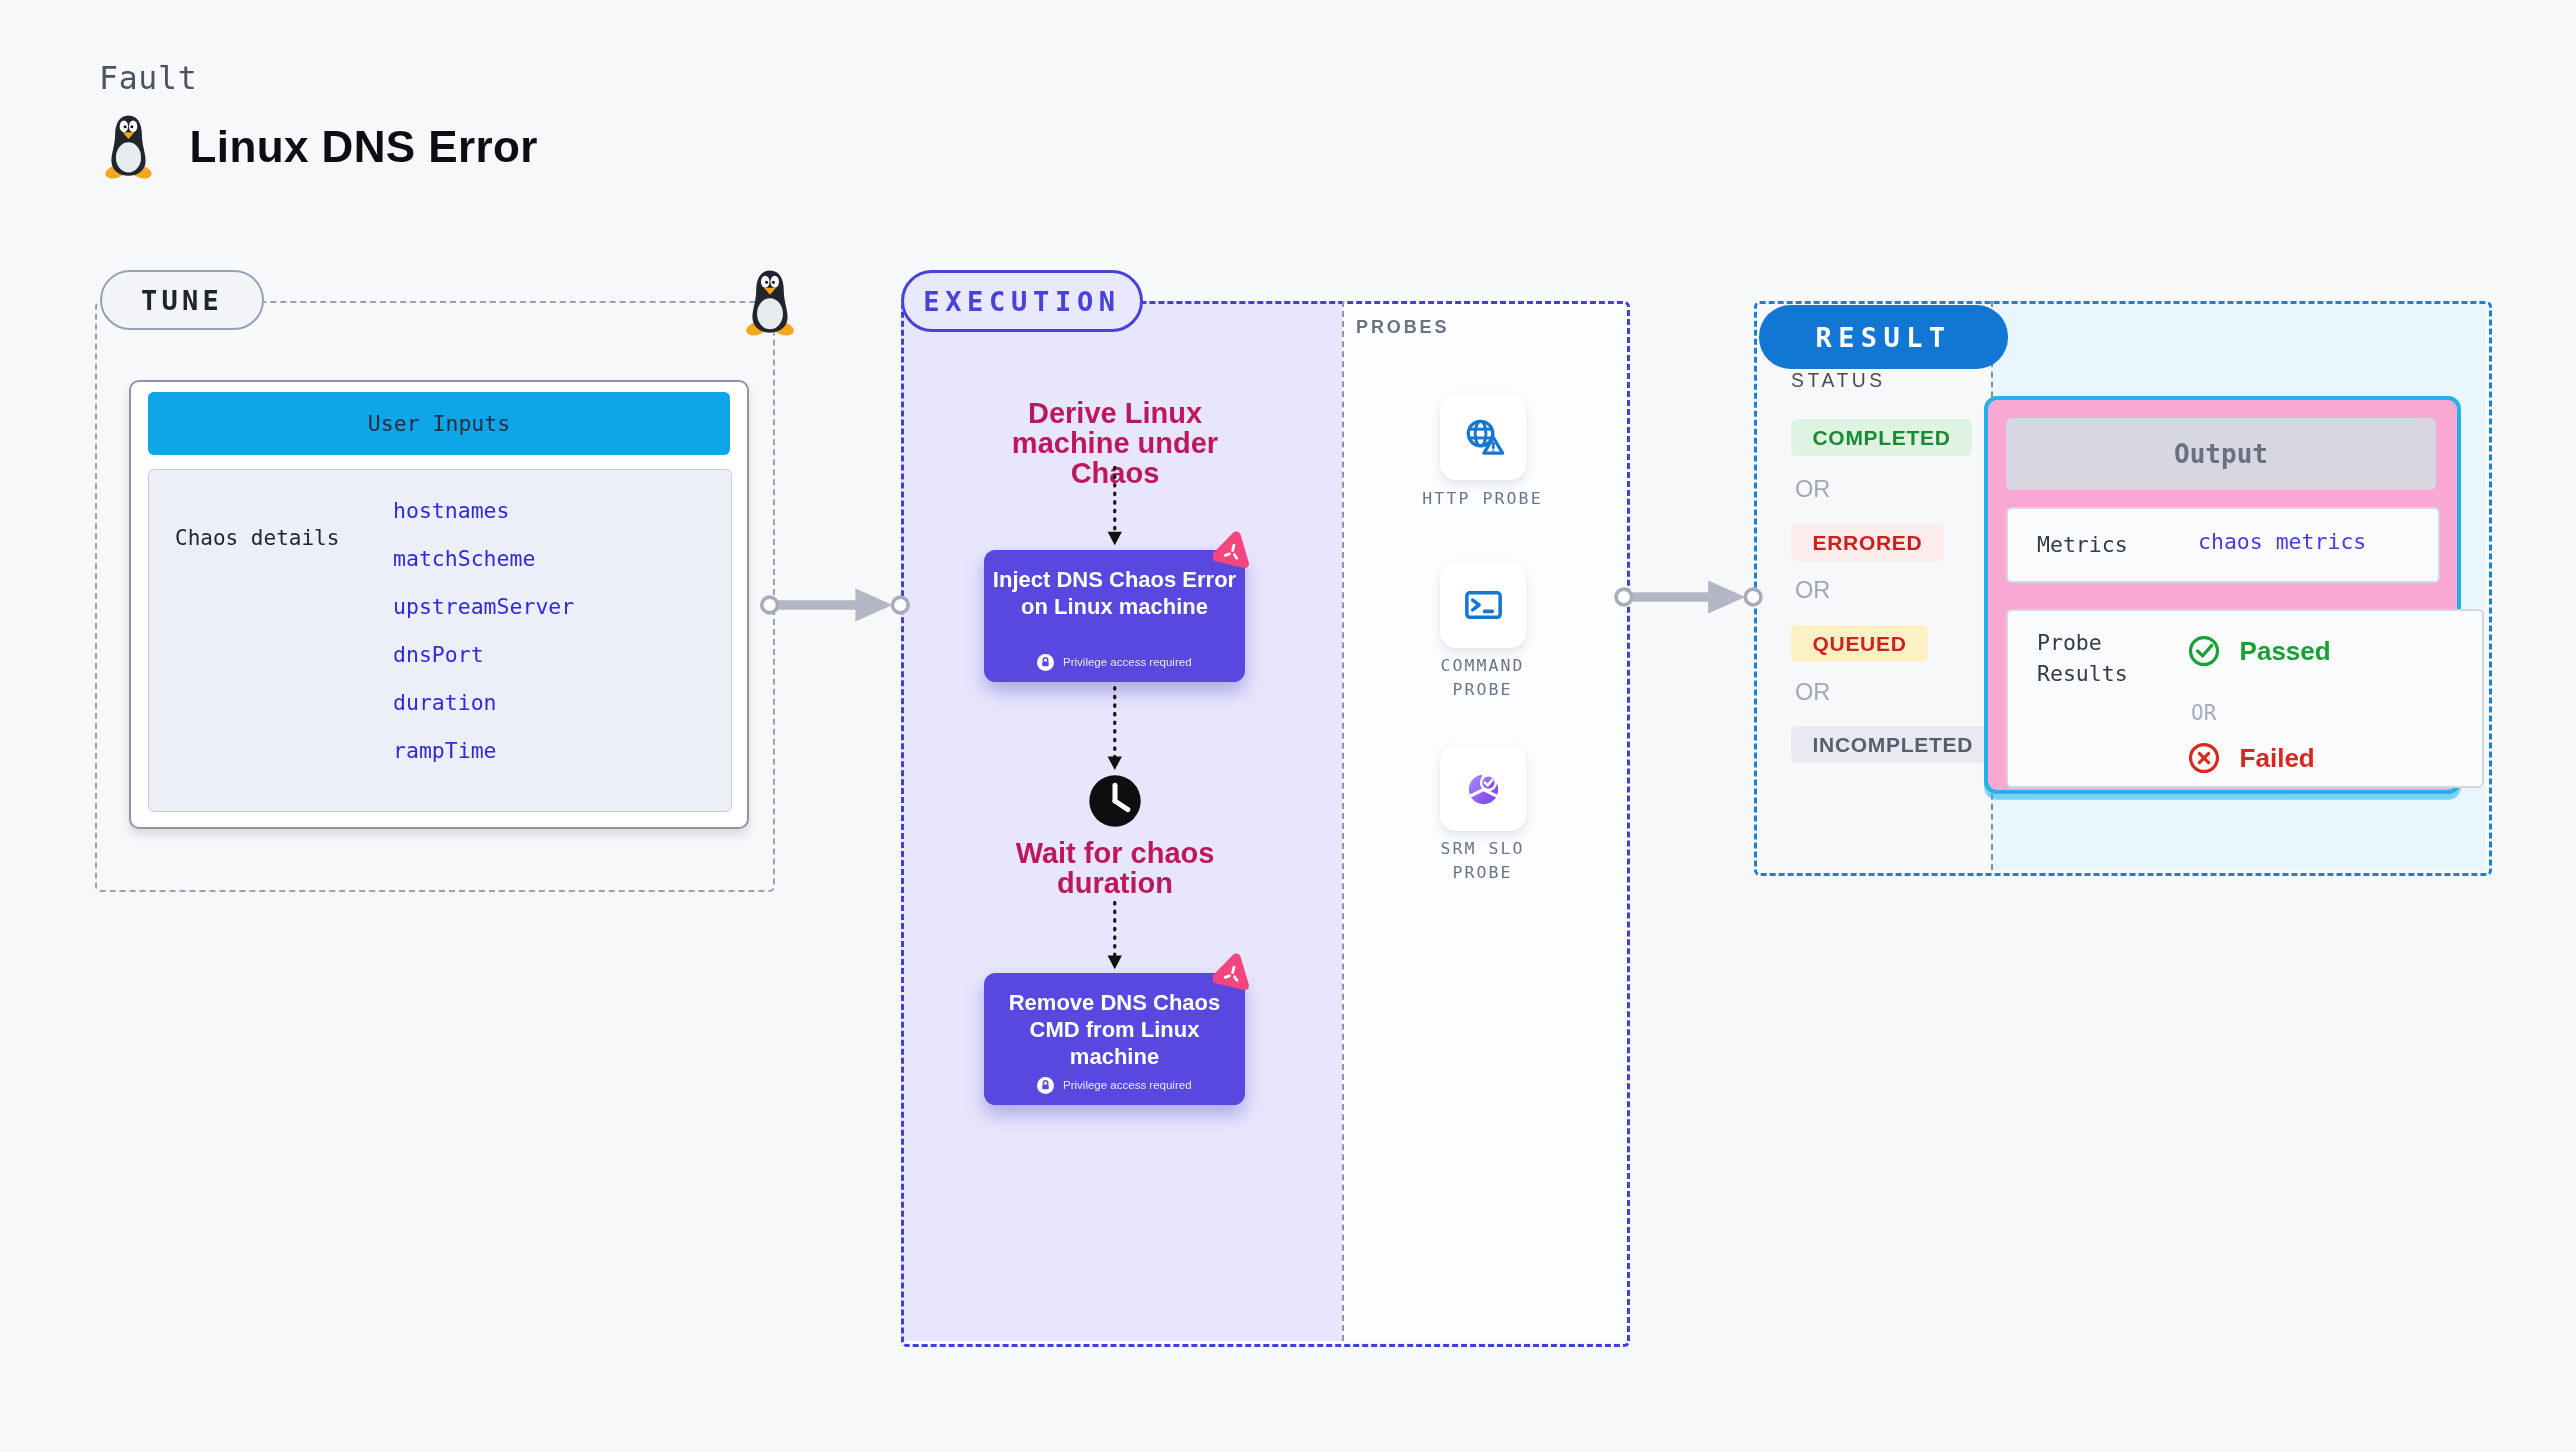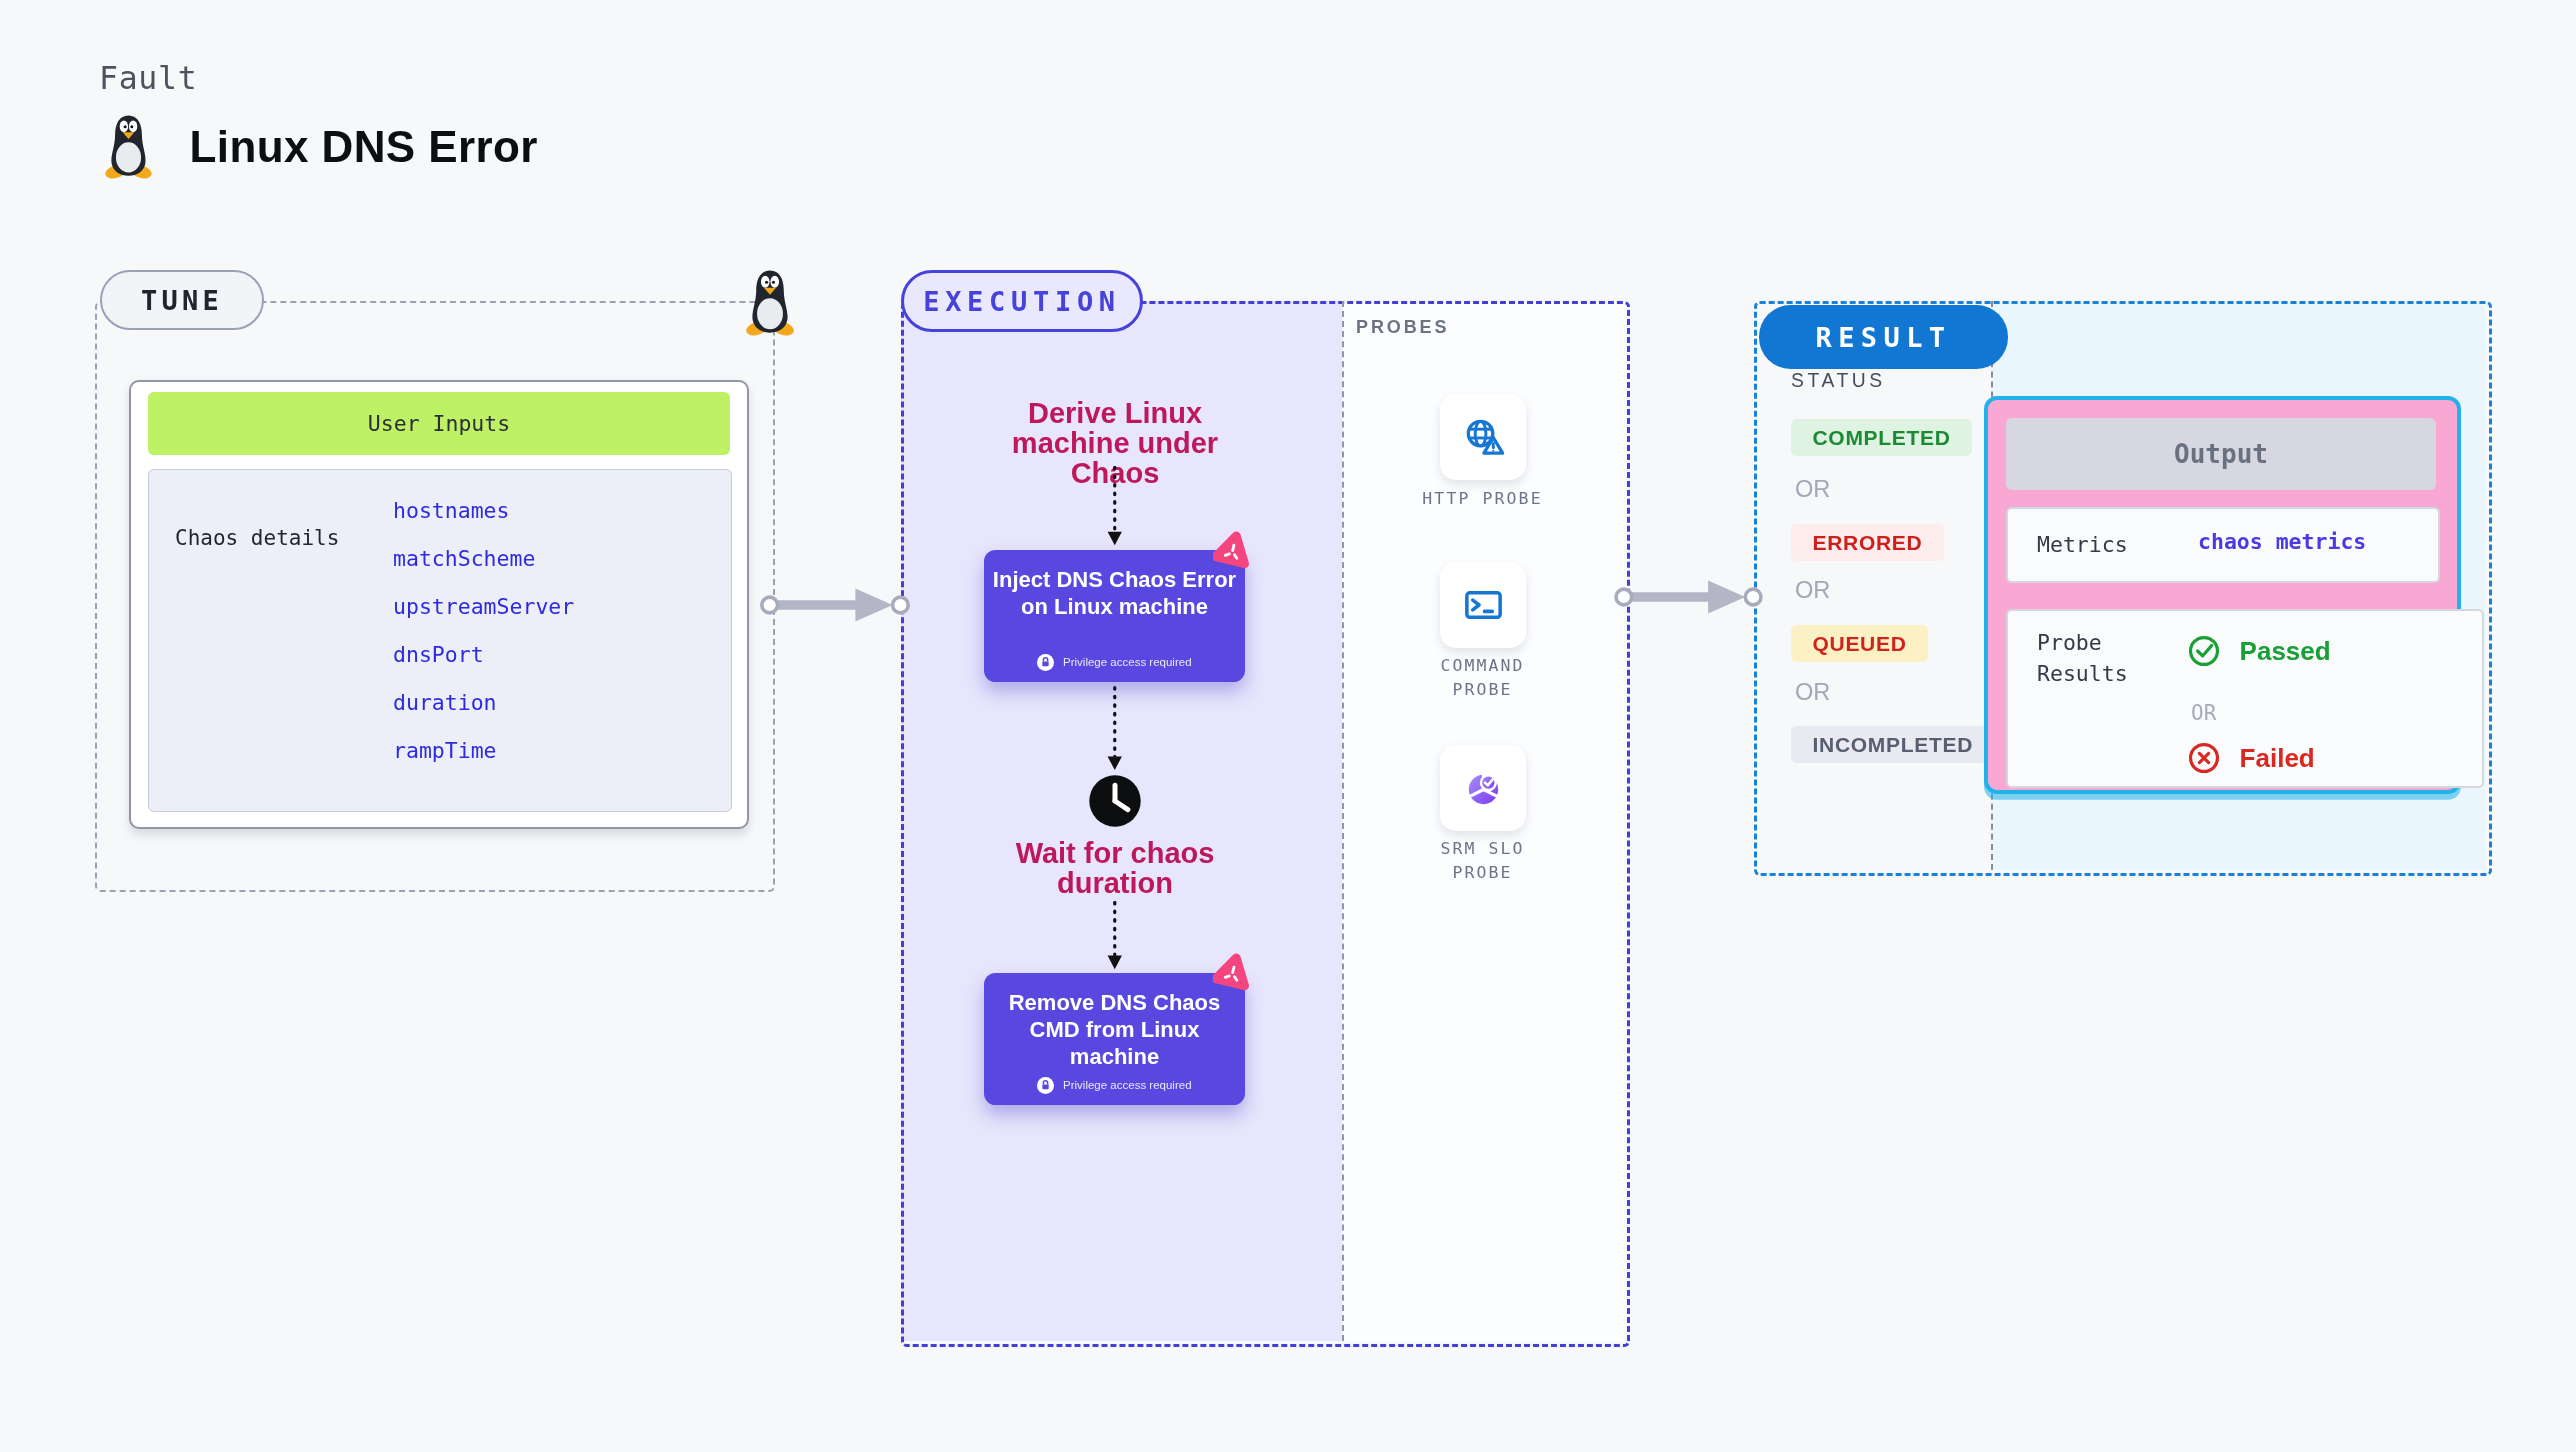--- a/index.html
+++ b/index.html
@@ -19,21 +19,21 @@
   .pill{display:flex;align-items:center;justify-content:center;border-radius:31.5px;z-index:5;
         font-weight:bold;font-size:27px;}
   .dash-box{border-radius:5.7px;z-index:2;}
 
   
   .tune-box{left:95px;top:301px;width:676px;height:587px;border:2.9px dashed #9aa1b2;}
   .tune-pill{left:100px;top:270px;width:160px;height:56px;background:#f3f4f8;
              border:2.9px solid #9aa0b8;color:#20242e;letter-spacing:4.3px;}
   .ui-card{left:129px;top:380px;width:616px;height:445px;background:#fff;border:2.9px solid #9096a6;
            border-radius:10px;box-shadow:0 5.7px 10px rgba(40,45,60,.14);z-index:3;}
-  .ui-header{position:absolute;left:17px;top:10px;width:582px;height:63px;background:#bef264;
+  .ui-header{position:absolute;left:17px;top:10px;width:582px;height:63px;background:#0ea5e9;
              border-radius:5.7px;display:flex;align-items:center;justify-content:center;
              font-size:21.5px;color:#2b2f3a;}
   .ui-body{position:absolute;left:17px;top:87px;width:582px;height:341px;background:#edeff8;
            border:1.4px solid #c7cadb;border-radius:5.7px;}
   .chaos-label{position:absolute;left:26px;top:56px;font-size:21px;color:#23262f;}
   .param-list{position:absolute;left:244px;top:17px;list-style:none;margin:0;padding:0;}
   .param-list li{height:48px;line-height:48px;font-size:21.5px;color:#2e2ae0;}
 
   
   .exec-fill{left:901px;top:301px;width:441px;height:1040px;background:#e7e6fc;z-index:1;}
@@ -77,21 +77,21 @@
   .or{left:1795px;font-size:23.6px;color:#a2a7b6;z-index:3;}
 
   .out-box{left:1984px;top:396px;width:469px;height:390px;background:#f9a8d4;border:4.3px solid #22b1e9;
            border-radius:13px;box-shadow:0 5.7px 0 rgba(34,177,233,.55);z-index:3;}
   .out-header{position:absolute;left:18px;top:18px;width:430px;height:72px;background:#d6d7e0;border-radius:5.7px;
               display:flex;align-items:center;justify-content:center;font-size:26px;font-weight:bold;color:#697080;}
   .out-row{position:absolute;left:18px;width:430px;background:#fafbfd;border:2.1px solid #d5d7df;border-radius:5.7px;}
   .row-metrics{top:107px;height:72px;}
   .row-probe{top:209px;height:175px;padding-left:44px;}
   .out-label{position:absolute;left:29px;font-size:21.5px;color:#343a46;line-height:31px;}
-  .metrics-value{position:absolute;left:190px;top:20px;font-size:21.5px;color:#4a3ae2;font-weight:bold;}
+  .metrics-value{position:absolute;left:190px;top:20px;font-size:21.5px;color:#4a3ae2;}
   .verdict{position:absolute;display:flex;align-items:center;gap:18.6px;}
   .verdict svg{width:34px;height:34px;}
   .verdict .vtxt{font-size:26px;font-weight:bold;}
   .v-pass{left:179px;top:23px;color:#18a034;}
   .v-fail{left:179px;top:130px;color:#d8281f;}
   .out-or{position:absolute;left:183px;top:90px;font-size:21px;color:#a7acba;}
 
   .arrow-svg{z-index:4;}
 </style>
 </head>

